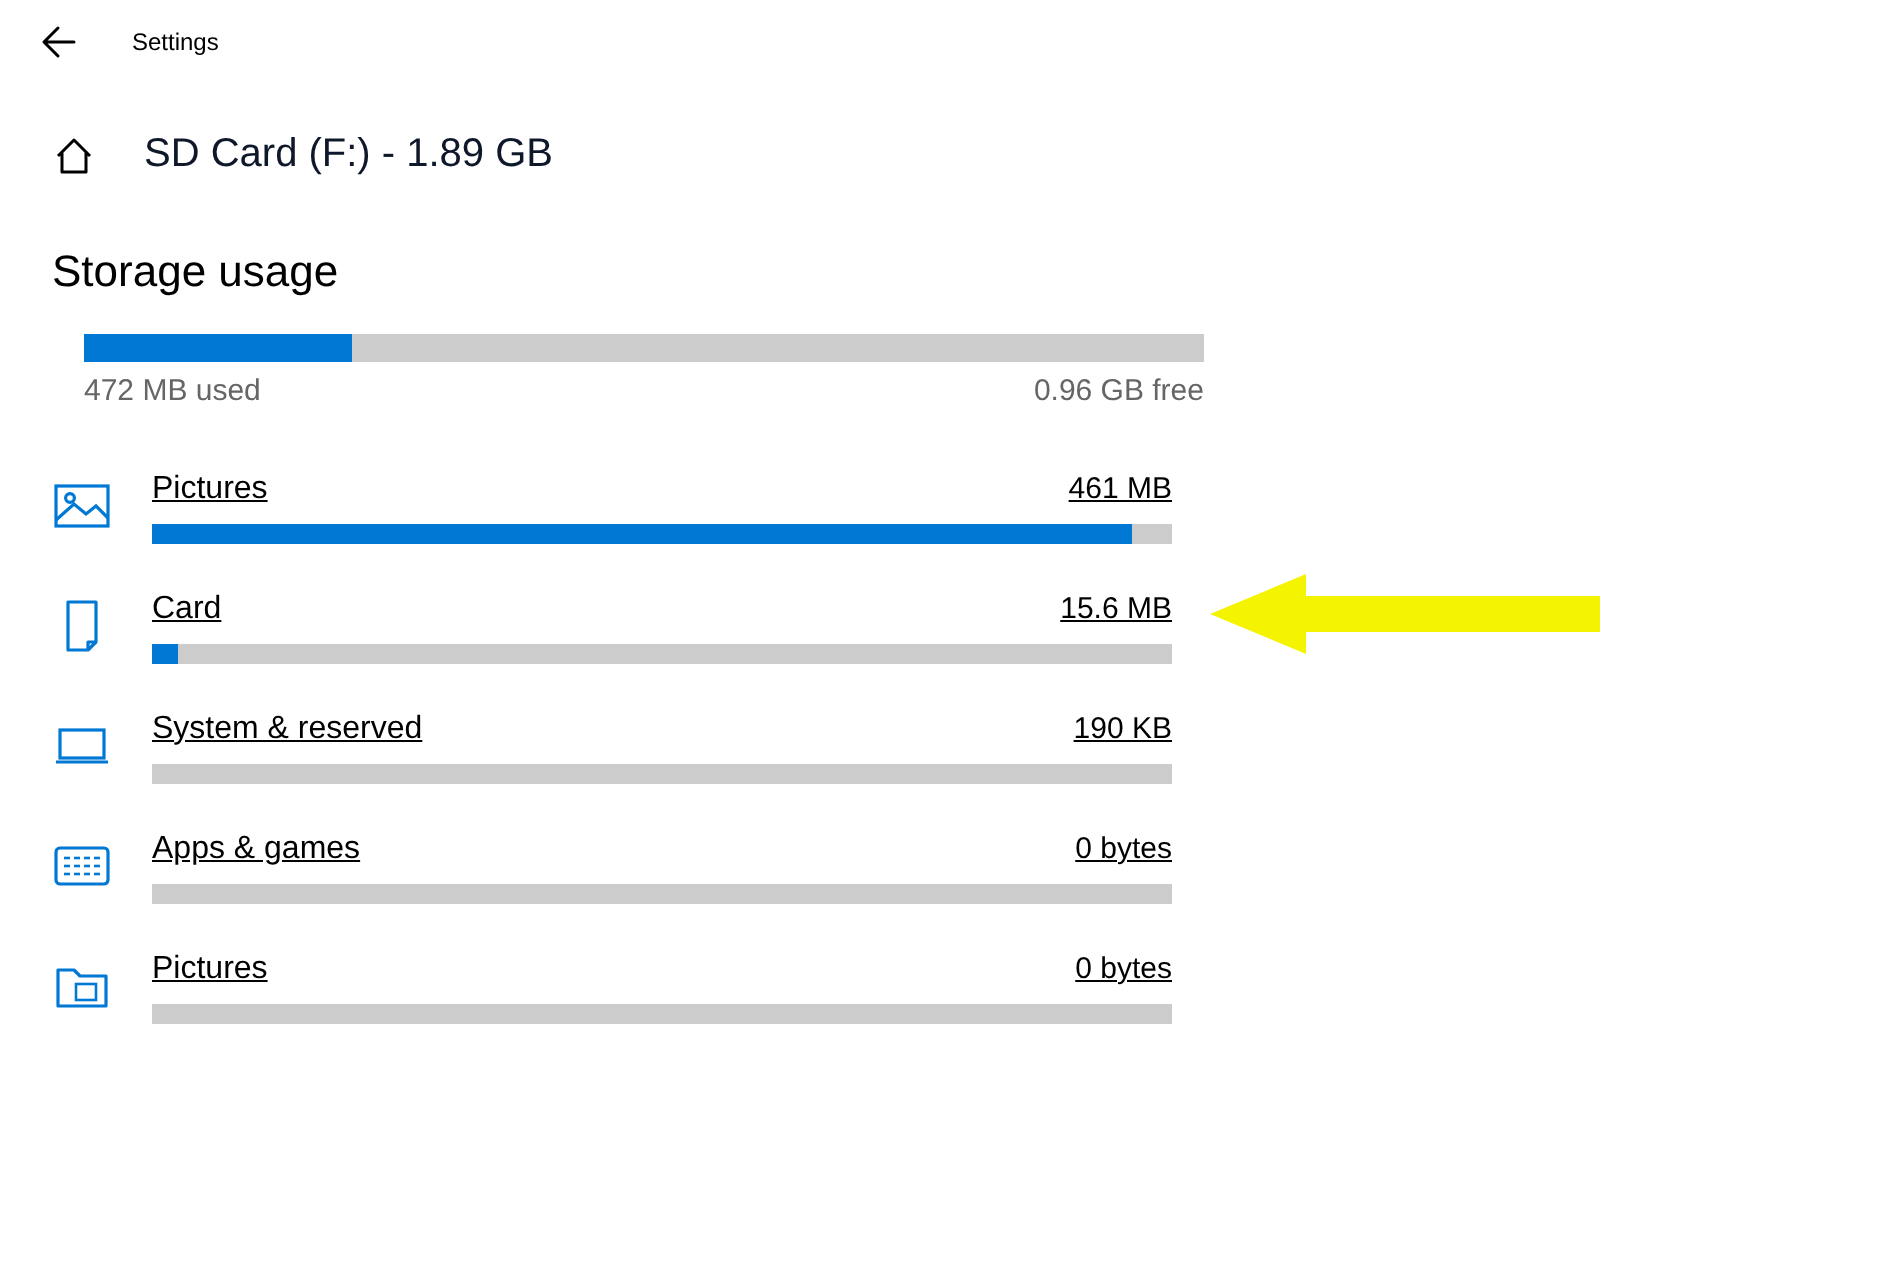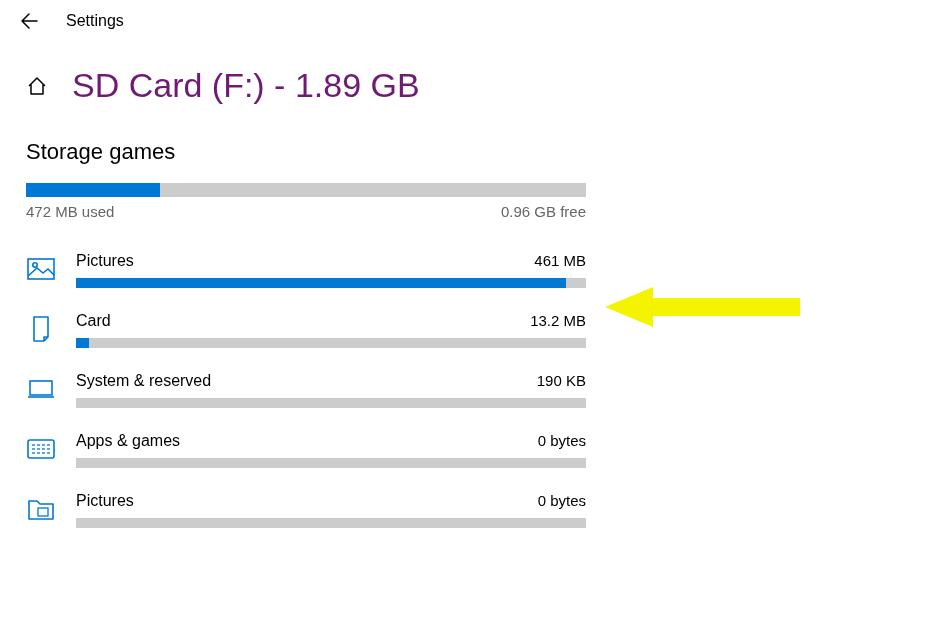--- a/index.html
+++ b/index.html
@@ -23,51 +23,52 @@
     }
     .back-arrow {
       cursor: pointer;
       width: 18px;
       height: 18px;
       display: flex;
       align-items: center;
       justify-content: center;
     }
     .settings-label {
-      font-size: 16px;
+      font-size: 12px;
       color: #000;
     }
     .page-header {
       display: flex;
       align-items: center;
       padding: 24px 26px 8px 26px;
       gap: 24px;
     }
     .home-icon {
       width: 22px;
       height: 22px;
       display: flex;
       align-items: center;
       justify-content: center;
       cursor: pointer;
     }
     .page-title {
-      font-size: 34px;
+      font-size: 20px;
       font-weight: 400;
-      color: #701a75;
+      color: #0f172a;
     }
     .section-title {
       font-size: 22px;
       font-weight: 400;
       color: #000;
       padding: 26px 26px 18px 26px;
     }
     .overall-bar-container {
       padding: 0 26px;
       width: 612px;
+      margin-left: 16px;
     }
     .overall-bar {
       width: 560px;
       height: 14px;
       background: #cccccc;
       position: relative;
     }
     .overall-bar-fill {
       height: 100%;
       background: #0078d4;
@@ -95,20 +96,21 @@
       height: 30px;
       display: flex;
       align-items: center;
       justify-content: center;
       margin-top: 2px;
       color: #0078d4;
     }
     .category-content {
       flex: 1;
       max-width: 510px;
+      text-decoration: underline;
     }
     .category-header {
       display: flex;
       justify-content: space-between;
       align-items: baseline;
       margin-bottom: 8px;
     }
     .category-name {
       font-size: 16px;
       color: #000;
@@ -148,21 +150,21 @@
 
 <div class="page-header">
   <div class="home-icon">
     <svg width="22" height="22" viewBox="0 0 22 22">
       <path d="M3 11 L11 3 L19 11 M5 9 L5 19 L17 19 L17 9" stroke="#000" stroke-width="1.5" fill="none" stroke-linejoin="round"></path>
     </svg>
   </div>
   <h1 class="page-title">SD Card (F:) - 1.89 GB</h1>
 </div>
 
-<div class="section-title">Storage games</div>
+<div class="section-title">Storage usage</div>
 
 <div class="overall-bar-container">
   <div class="overall-bar">
     <div class="overall-bar-fill" style="width:24%"></div>
   </div>
   <div class="overall-labels">
     <span>472 MB used</span>
     <span>0.96 GB free</span>
   </div>
 </div>
@@ -190,21 +192,21 @@
 
   <div class="category-row">
     <div class="category-icon">
       <svg width="22" height="26" viewBox="0 0 22 26">
         <path d="M4 1 L18 1 L18 21 L14 25 L4 25 Z M14 25 L14 21 L18 21" stroke="#0078d4" stroke-width="1.6" fill="none" stroke-linejoin="round"></path>
       </svg>
     </div>
     <div class="category-content">
       <div class="category-header">
         <span class="category-name">Card</span>
-        <span class="category-size">13.2 MB</span>
+        <span class="category-size">15.6 MB</span>
       </div>
       <div class="category-bar">
         <div class="category-bar-fill" style="width:2.5%"></div>
       </div>
     </div>
   </div>
 
   <div class="category-row">
     <div class="category-icon">
       <svg width="28" height="22" viewBox="0 0 28 22">

